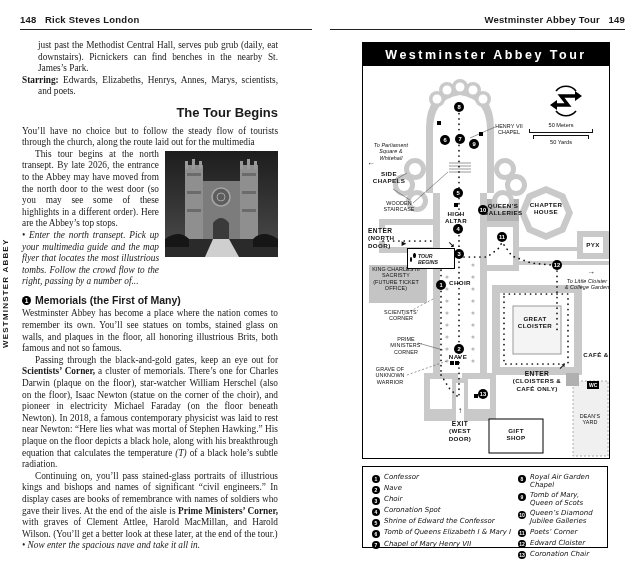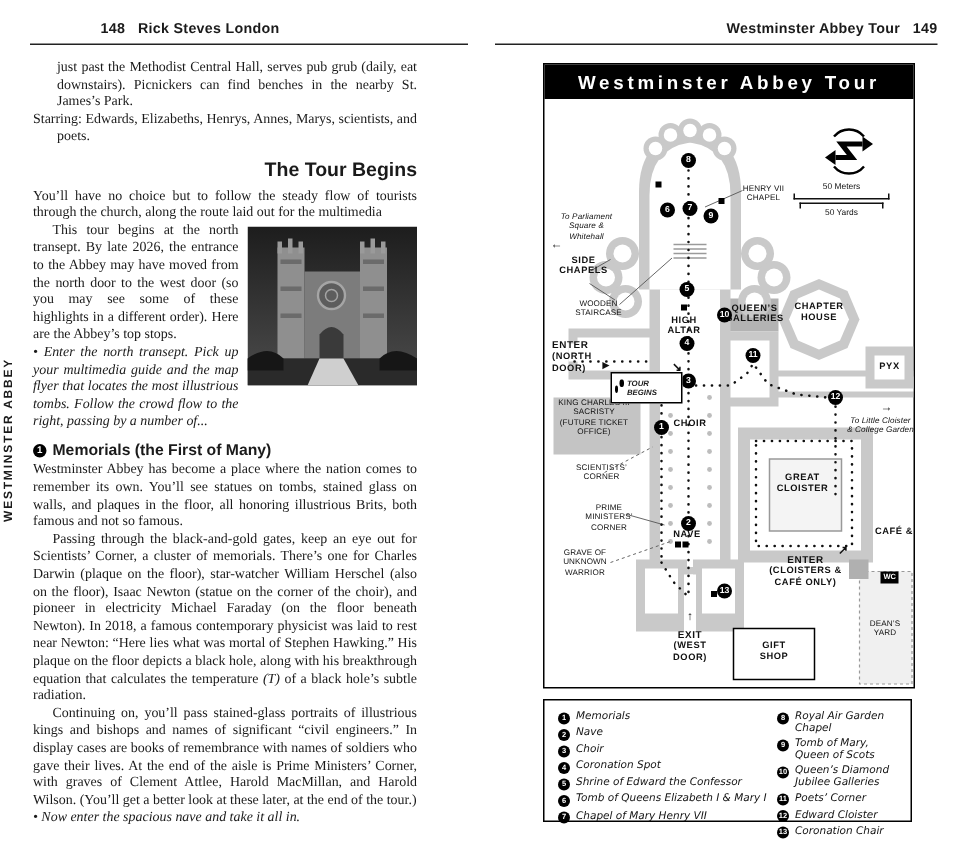--- a/index.html
+++ b/index.html
@@ -4,29 +4,29 @@
 <style>
   html,body{margin:0;padding:0;}
   body{width:640px;height:568px;background:#fafafa;position:relative;overflow:hidden;
        font-family:"Liberation Serif",serif;color:#1a1a1a;}
   .page{position:absolute;top:0;height:568px;background:#fff;}
   #page-left{left:0;width:320px;}
   #page-right{left:320px;width:320px;}
 
   
   .running-head{position:absolute;top:14px;font-family:"Liberation Sans",sans-serif;
-                font-size:9.5px;font-weight:700;letter-spacing:.2px;margin-left:47px;}
+                font-size:9.5px;font-weight:700;letter-spacing:.2px;}
   .head-rule{position:absolute;top:29px;height:1px;background:#222;}
 
   
   #left-body{position:absolute;left:22px;top:40px;width:256px;
              font-size:9.3px;line-height:11.6px;text-align:justify;}
   .hang{padding-left:16px;}
   .starring{padding-left:16px;text-indent:-16px;}
-  .b{font-weight:400;margin-top:21px;} .i{font-style:italic;}
+  .b{font-weight:700;margin-top:21px;} .i{font-style:italic;}
   h2.tour-begins{font-family:"Liberation Sans",sans-serif;font-size:13px;font-weight:700;
                  text-align:right;margin:9px 0 7px 0;}
   .wrap-row{display:flex;gap:6px;align-items:flex-start;}
   .wrap-left{width:174px;}
   .photo{width:113px;height:106px;flex:none;margin-top:2px;}
   .ind{text-indent:13px;}
   .dir{font-style:italic;}
   h3.mem-head{font-family:"Liberation Sans",sans-serif;font-size:10.5px;font-weight:700;
               margin:7px 0 2px 0;display:flex;align-items:center;gap:4px;text-align:left;}
   .numdot{display:inline-flex;align-items:center;justify-content:center;background:#000;color:#fff;
@@ -440,21 +440,21 @@
           <div class="sqmark" style="left: 87px; top: 295px;"></div>
           <div class="sqmark" style="left: 92px; top: 295px;"></div>
         </div>
     </div>
   </div>
 
   <div id="legend-box">
     <div class="leg-col" id="leg-left">
         <div class="leg-row">
           <span class="leg-num">1</span>
-          <span class="leg-label">Memorials</span>
+          <span class="leg-label">Confessor</span>
         </div>
         <div class="leg-row">
           <span class="leg-num">2</span>
           <span class="leg-label">Nave</span>
         </div>
         <div class="leg-row">
           <span class="leg-num">3</span>
           <span class="leg-label">Choir</span>
         </div>
         <div class="leg-row">

